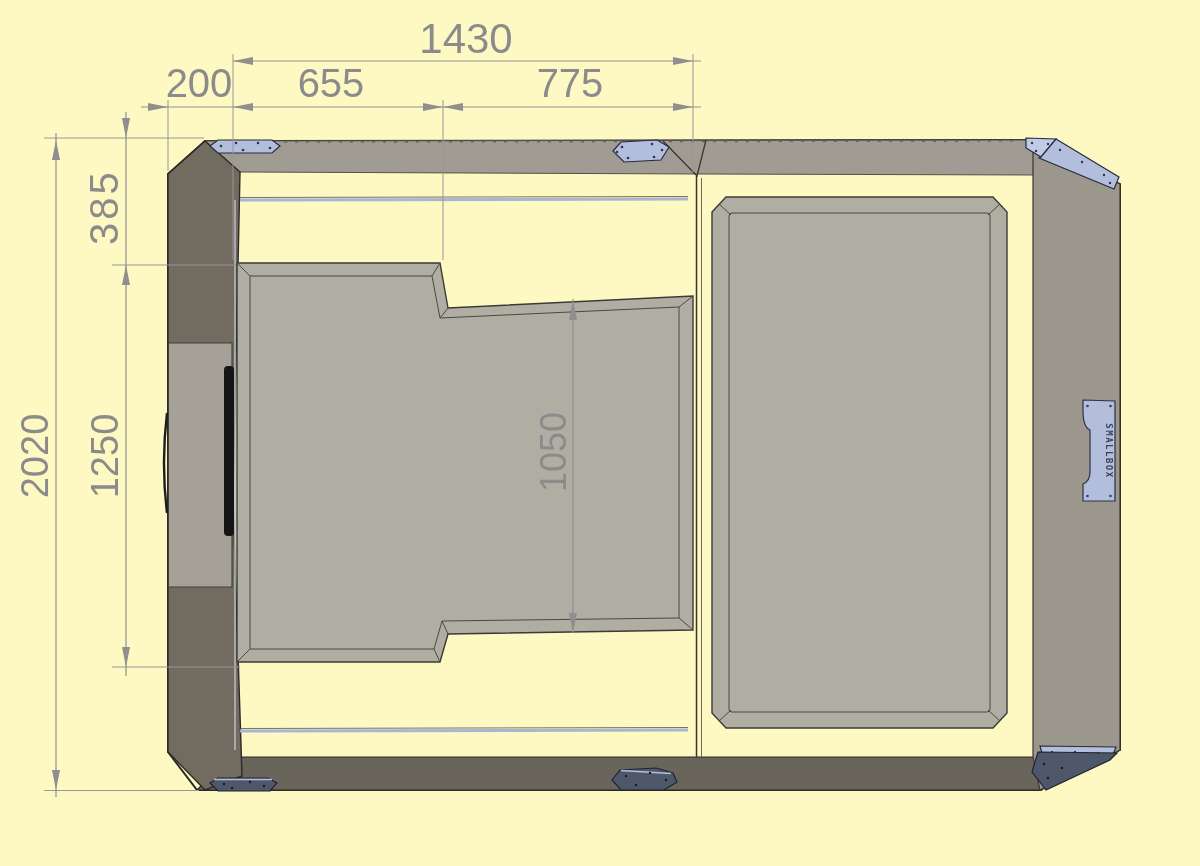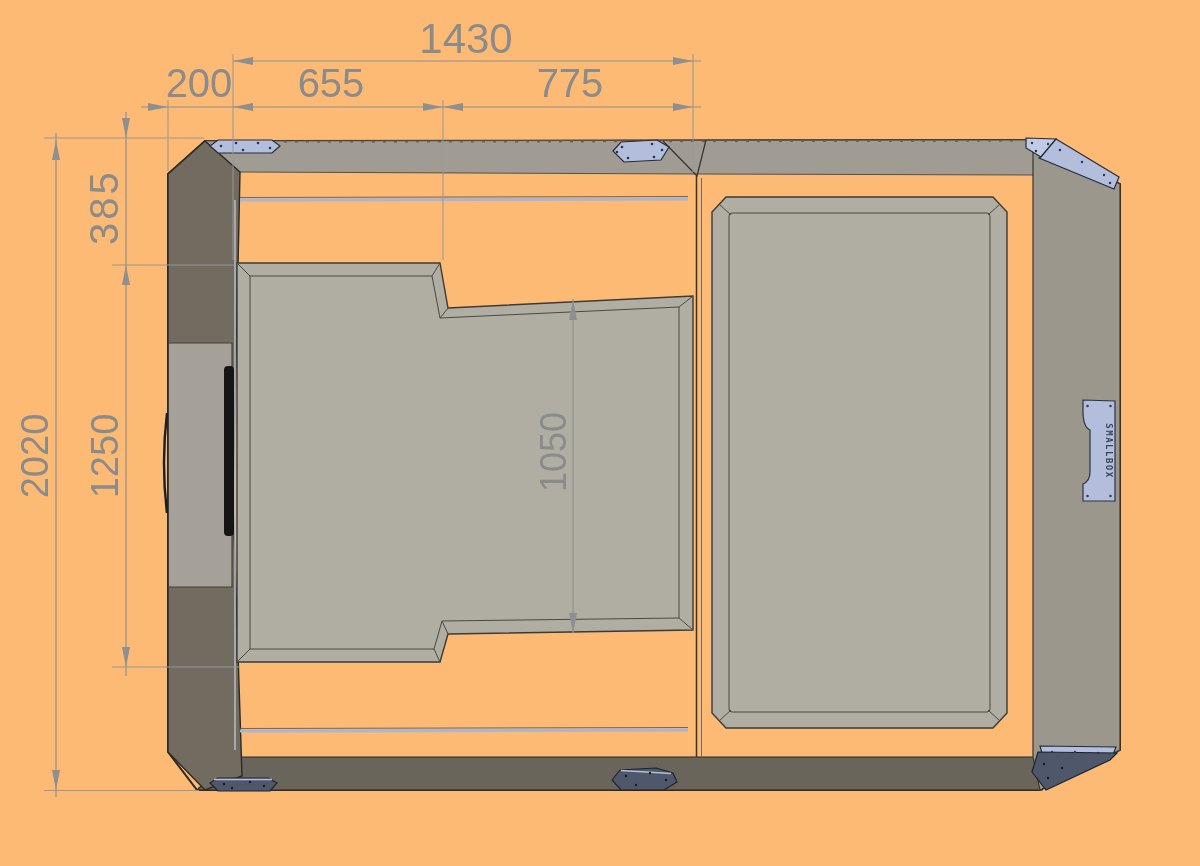--- a/index.html
+++ b/index.html
@@ -1,16 +1,16 @@
 <!DOCTYPE html>
 <html><head>
 <meta charset="utf-8">
 <style>
   html,body{margin:0;padding:0;background:#ffffff;}
-  .stage{width:1200px;height:866px;position:relative;background:#fdba74;overflow:hidden;}
+  .stage{width:1200px;height:866px;position:relative;background:#fef9c3;overflow:hidden;}
   svg{display:block;}
   .dimline{stroke:#8f8f8f;stroke-width:1.2;fill:none;}
   .extline{stroke:#979797;stroke-width:1;fill:none;}
   .dimtext{font-family:"Liberation Sans",sans-serif;fill:#8b8b8b;font-weight:400;}
   .edge{stroke:#2b2a26;fill:none;}
   .logo-text{font-family:"DejaVu Sans Mono",monospace;font-weight:700;fill:#3a4254;letter-spacing:1.5px;}
 </style>
 </head>
 <body>
 

